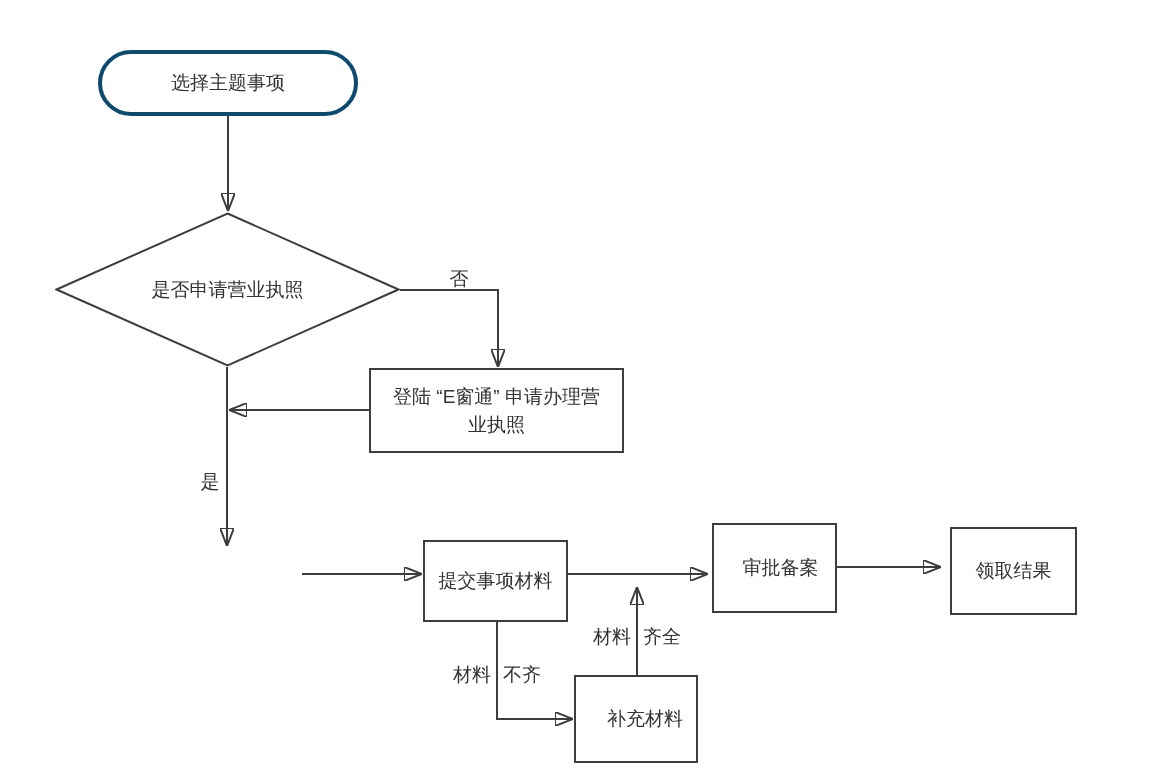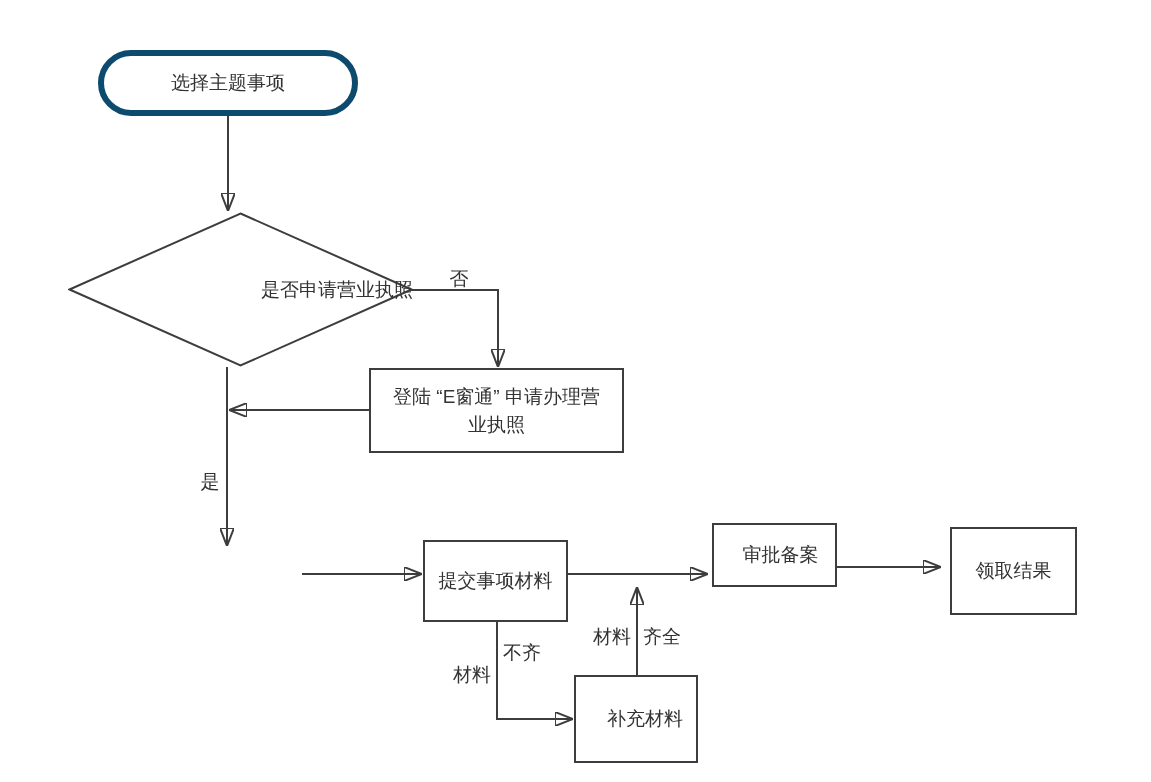--- a/index.html
+++ b/index.html
@@ -24,21 +24,21 @@
     display: flex;
     align-items: center;
     justify-content: center;
     text-align: center;
     font-size: 19px;
     line-height: 1.45;
     color: #333333;
     background: #ffffff;
   }
   .rect   { border: 2px solid #3d3d3d; }
-  .stadium{ border: 6px solid #0c4a6e; border-radius: 33px; justify-content: center; }
+  .stadium{ border: 4px solid #0c4a6e; border-radius: 33px; justify-content: center; }
   .diamond{ background: transparent; border: none; }
   .diamond svg { position: absolute; left: 0; top: 0; width: 100%; height: 100%; }
   .diamond .lbl { position: relative; }
   .node-ewindow { white-space: pre-line; padding: 16px 10px; }
   .edge-label {
     position: absolute;
     transform: translate(-50%, -50%);
     font-size: 19px;
     line-height: 1;
     color: #333333;
@@ -64,54 +64,54 @@
     <path d="M568,574 H708" marker-end="url(#arrow)"></path>
     <path d="M837,567 H941" marker-end="url(#arrow)"></path>
     <path d="M497,607 V719 H573" marker-end="url(#arrow)"></path>
     <path d="M637,675 V587" marker-end="url(#arrow)"></path>
   </svg>
 
   <div class="node stadium" style="left:98px; top:50px; width:260px; height:66px;">
     <span>选择主题事项</span>
   </div>
 
-  <div class="node diamond" style="left:68px; top:212px; width:345px; height:155px;justify-content:flex-end;">
+  <div class="node diamond" style="left:55px; top:212px; width:345px; height:155px;">
     <svg viewBox="0 0 345 155" xmlns="http://www.w3.org/2000/svg">
       <polygon points="172.5,1.5 343.5,77.5 172.5,153.5 1.5,77.5" fill="#ffffff" stroke="#3d3d3d" stroke-width="2"></polygon>
     </svg>
     <span class="lbl">是否申请营业执照</span>
   </div>
 
   <div class="node rect node-ewindow" style="left:369px; top:368px; width:255px; height:85px;">
     <span>登陆 “E窗通” 申请办理营
 业执照</span>
   </div>
 
 
   <div class="node rect" style="left:423px; top:540px; width:145px; height:82px;">
     <span>提交事项材料</span>
   </div>
 
-  <div class="node rect" style="left:712px; top:523px; width:125px; height:64px;padding-left:12px;">
+  <div class="node rect" style="left:712px; top:523px; width:125px; height:90px;padding-left:12px;">
     <span>审批备案</span>
   </div>
 
   <div class="node rect" style="left:950px; top:527px; width:127px; height:88px;align-items:center;">
     <span>领取结果</span>
   </div>
 
   <div class="node rect" style="left:574px; top:675px; width:124px; height:88px;padding-left:18px;">
     <span>补充材料</span>
   </div>
 
   <span class="edge-label" style="left:459px; top:278px;">否</span>
 
   <span class="edge-label" style="left:210px; top:481px;">是</span>
 
   <span class="edge-label" style="left:472px; top:674px;">材料</span>
 
-  <span class="edge-label" style="left:522px; top:652px;">不齐</span>
+  <span class="edge-label" style="left:522px; top:674px;">不齐</span>
 
   <span class="edge-label" style="left:612px; top:636px;">材料</span>
 
   <span class="edge-label" style="left:662px; top:636px;">齐全</span>
 
 </div>
 
 </body></html>

